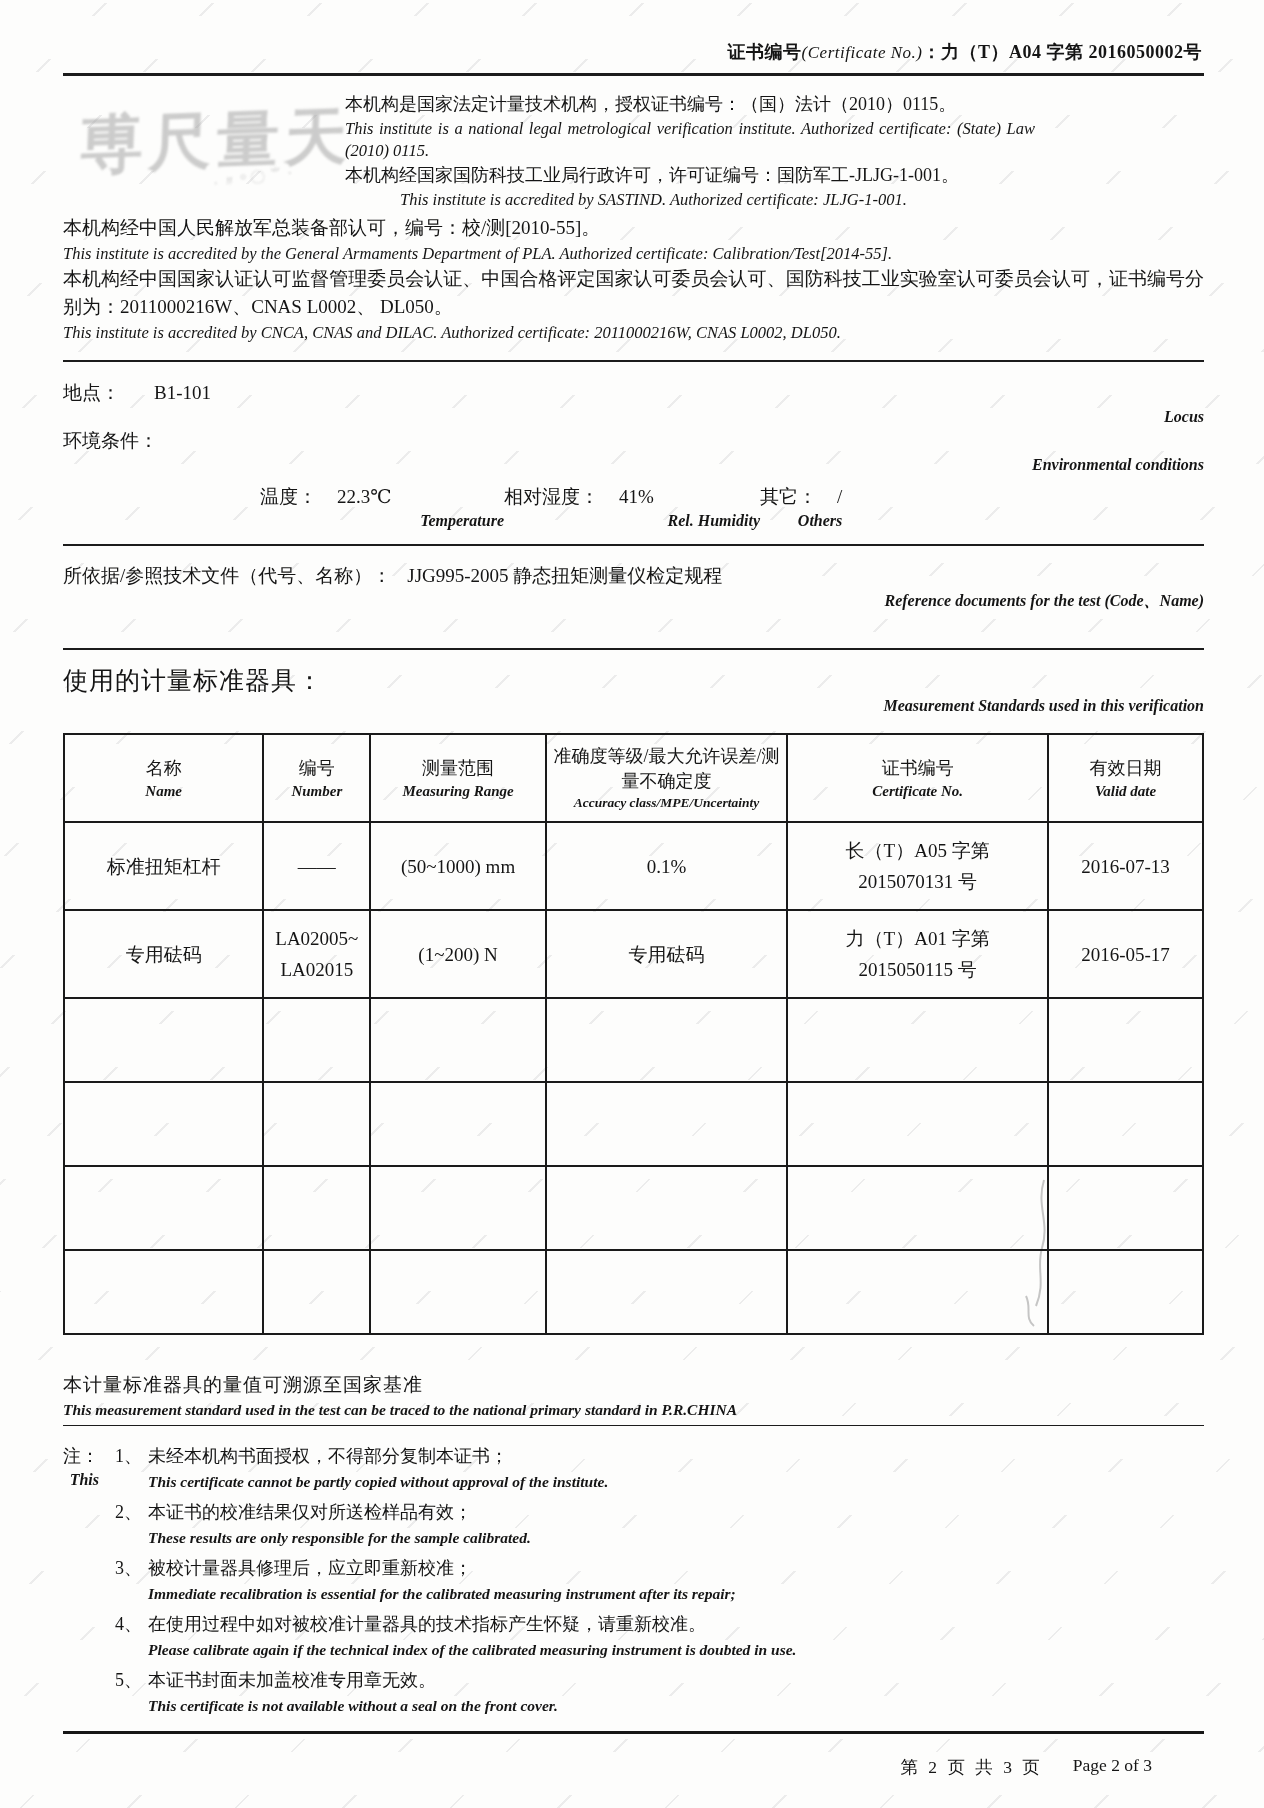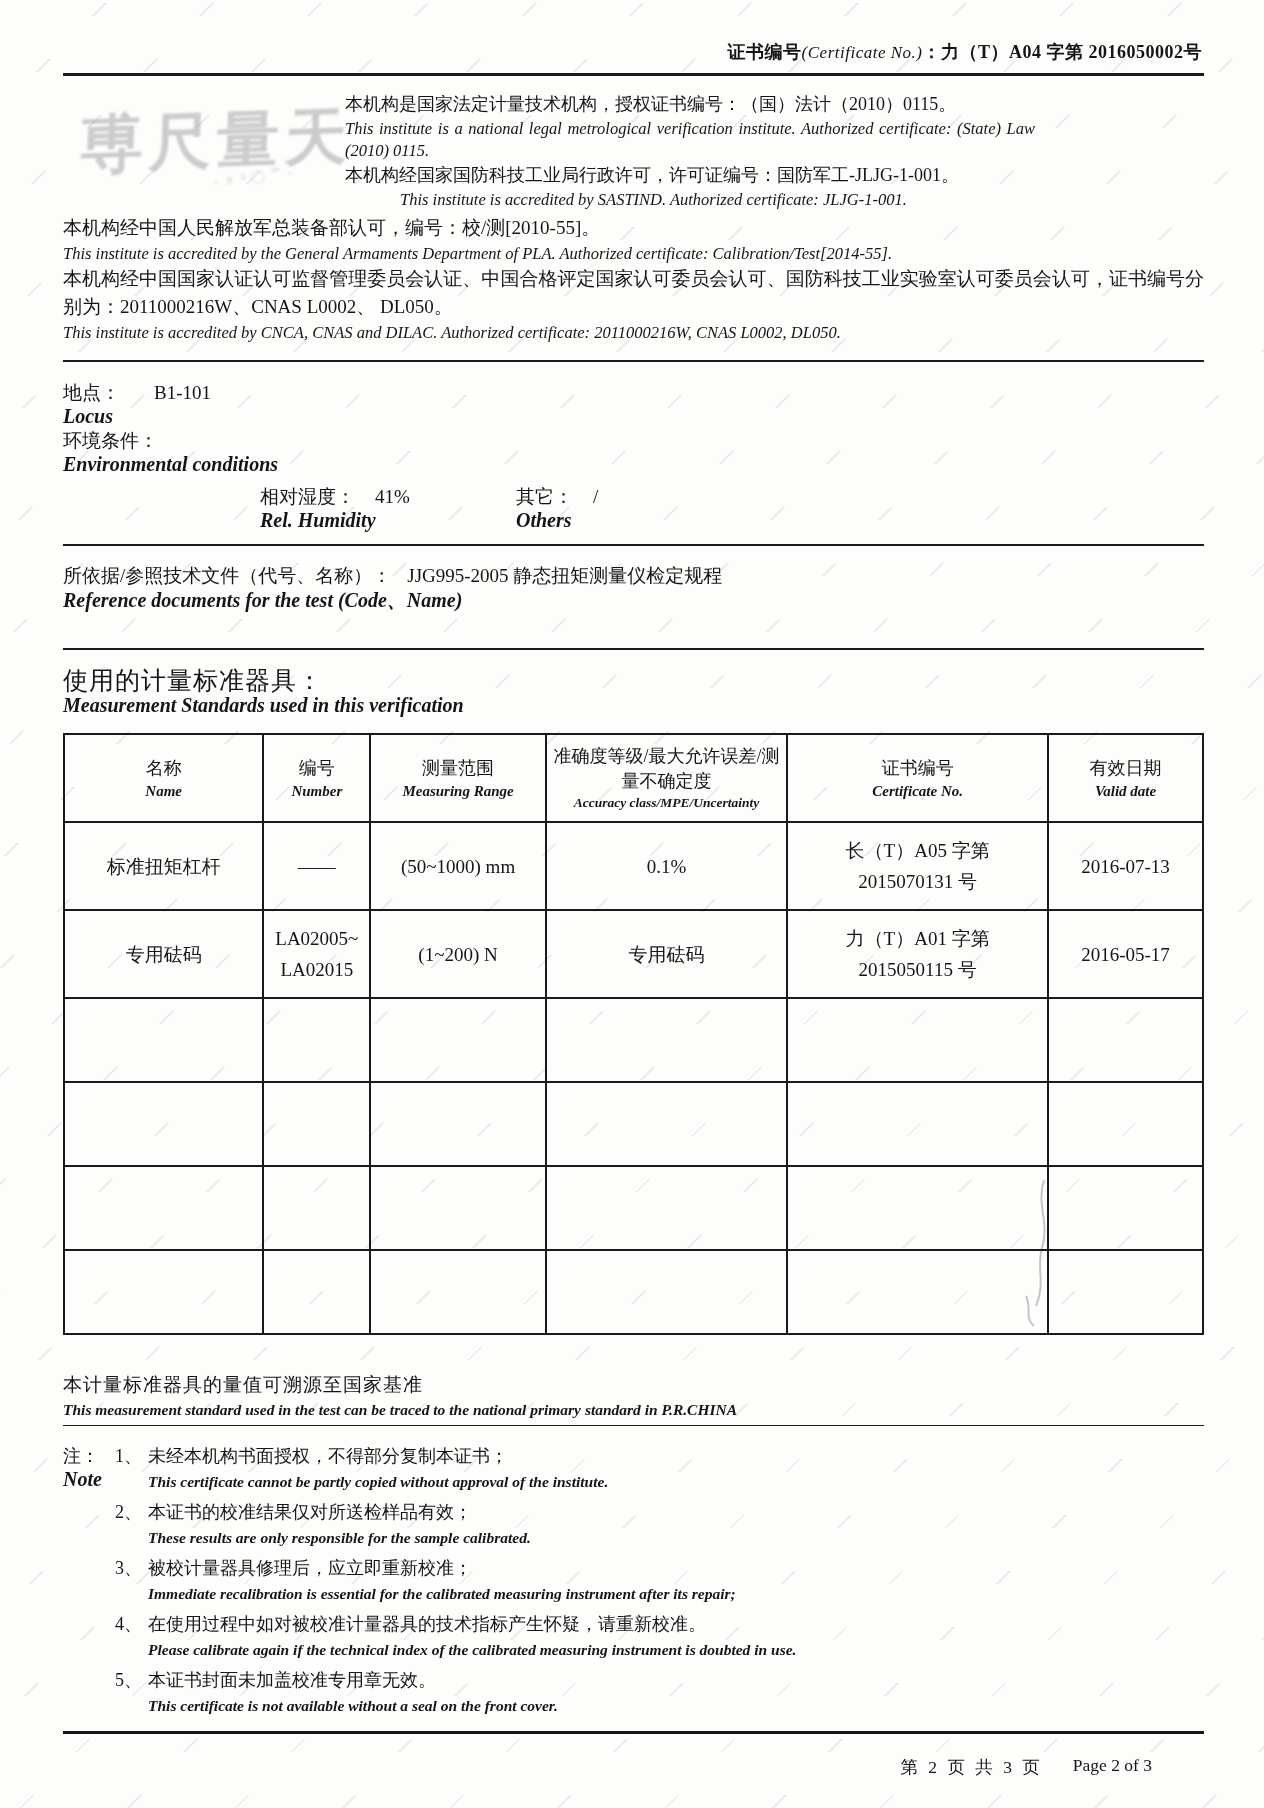--- a/index.html
+++ b/index.html
@@ -43,21 +43,21 @@
   .acc-full { margin-top:3px; }
   .acc-full .zh { font-size:19px; line-height:28px; text-align:justify; }
   .acc-full .en { font-size:16.5px; line-height:23px; }
 
   .rule { border:none; border-top:2px solid #1c1c1c; }
   .rule-1 { margin-top:16px; }
 
   .loc-block { margin-top:17px; }
   .kv-line { font-size:19px; line-height:27px; }
   .kv-line .val { margin-left:34px; }
-  .small-en { font-size:20px; line-height:21px; }
+  .small-en { font-size:16px; line-height:21px;text-align:right; }
 
   .env-row { display:flex; margin-top:9px; padding-left:197px; }
   .env-item1 { width:244px; }
   .env-item2 { width:256px; }
   .env-item .lbl { font-size:19px; }
   .env-item .val { font-size:19px; margin-left:20px; }
 
   .rule-2 { margin-top:13px; }
 
   .ref-block { margin-top:15px; }
@@ -142,20 +142,24 @@
     <div class="loc-block">
       <div class="kv-line">
         <span>地点：</span><span class="val">B1-101</span>
       </div>
       <div class="small-en en-b">Locus</div>
       <div class="kv-line">环境条件：</div>
       <div class="small-en en-b">Environmental conditions</div>
     </div>
 
     <div class="env-row">
+      <div class="env-item env-item1">
+        <div><span class="lbl">温度：</span><span class="val">22.3℃</span></div>
+        <div class="small-en en-b">Temperature</div>
+      </div>
       <div class="env-item env-item2">
         <div><span class="lbl">相对湿度：</span><span class="val">41%</span></div>
         <div class="small-en en-b">Rel. Humidity</div>
       </div>
       <div class="env-item">
         <div><span class="lbl">其它：</span><span class="val">/</span></div>
         <div class="small-en en-b">Others</div>
       </div>
     </div>
 
@@ -269,21 +273,21 @@
 
     <div class="trace-block">
       <div class="trace-zh">本计量标准器具的量值可溯源至国家基准</div>
       <div class="trace-en en-b">This measurement standard used in the test can be traced to the national primary standard in P.R.CHINA</div>
     </div>
     <hr class="rule rule-4">
 
     <div class="notes">
       <div class="notes-head">
         <div class="zh">注：</div>
-        <div class="small-en en-b">Note</div>
+        <div class="small-en en-b">This</div>
       </div>
       <div class="note-item">
         <div class="n-zh">
             <span class="n-no">1、</span>
             <span>未经本机构书面授权，不得部分复制本证书；</span>
           </div>
         <div class="n-en en-b">This certificate cannot be partly copied without approval of the institute.</div>
       </div>
       <div class="note-item">
         <div class="n-zh">

